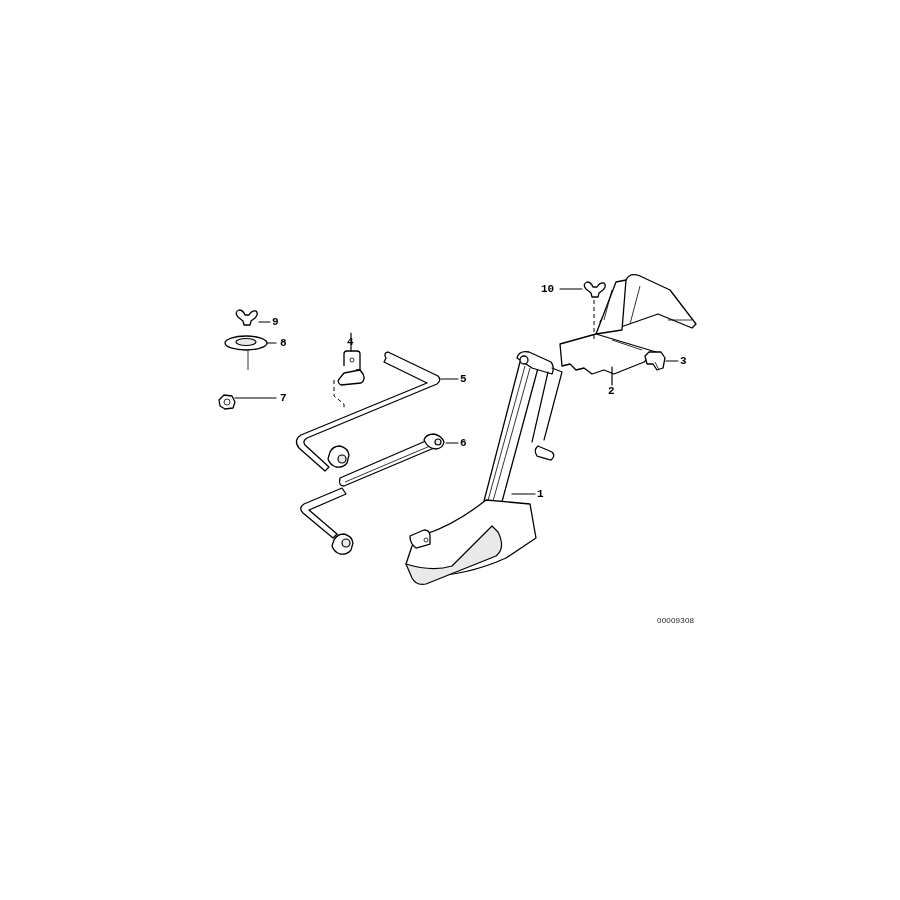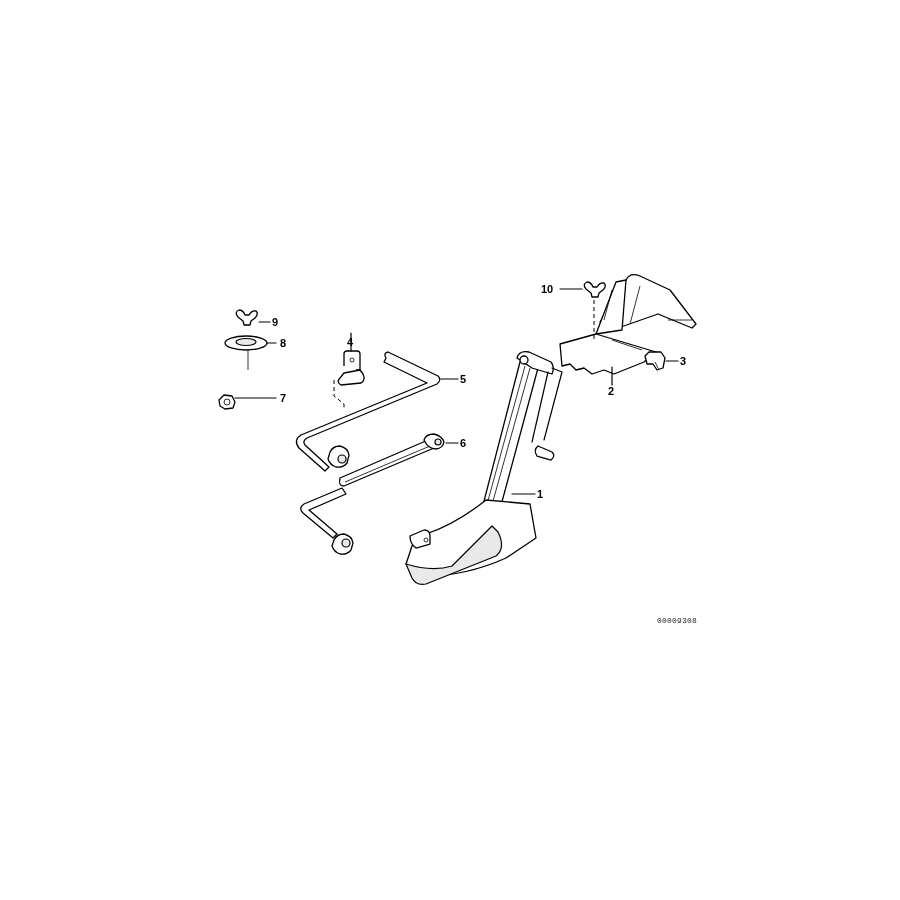--- a/index.html
+++ b/index.html
@@ -1,19 +1,19 @@
 <!DOCTYPE html>
 <html><head>
 <meta charset="utf-8">
 <style>
   html, body { margin: 0; padding: 0; background: #ffffff; }
   body { width: 900px; height: 900px; position: relative; overflow: hidden; font-family: "Liberation Sans", sans-serif; }
   #diagram { position: absolute; left: 0; top: 0; width: 900px; height: 900px; }
-  .callout { position: absolute; font-family: Liberation Sans, sans-serif; font-weight: bold; font-size: 11px; color: #000; line-height: 1; }
-  .code { position: absolute; font-family: Liberation Mono, monospace; font-size: 8px; color: #222; letter-spacing: 0.2px; }
+  .callout { position: absolute; font-family: Liberation Mono, monospace; font-weight: bold; font-size: 11px; color: #000; line-height: 1; }
+  .code { position: absolute; font-family: Liberation Sans, sans-serif; font-size: 8px; color: #222; letter-spacing: 0.2px; }
   svg .ln { fill: none; stroke: #000; stroke-width: 1.2; stroke-linecap: round; stroke-linejoin: round; }
   svg .part { fill: #fff; stroke: #000; stroke-width: 1.3; stroke-linejoin: round; }
   svg .shade { fill: #e9e9e9; stroke: #000; stroke-width: 1.2; stroke-linejoin: round; }
   svg .dash { fill: none; stroke: #000; stroke-width: 1; stroke-dasharray: 4 3; }
   svg .thin { fill: none; stroke: #000; stroke-width: 0.8; }
 </style>
 </head>
 <body>
 
 <svg id="diagram" viewBox="0 0 900 900" xmlns="http://www.w3.org/2000/svg">

